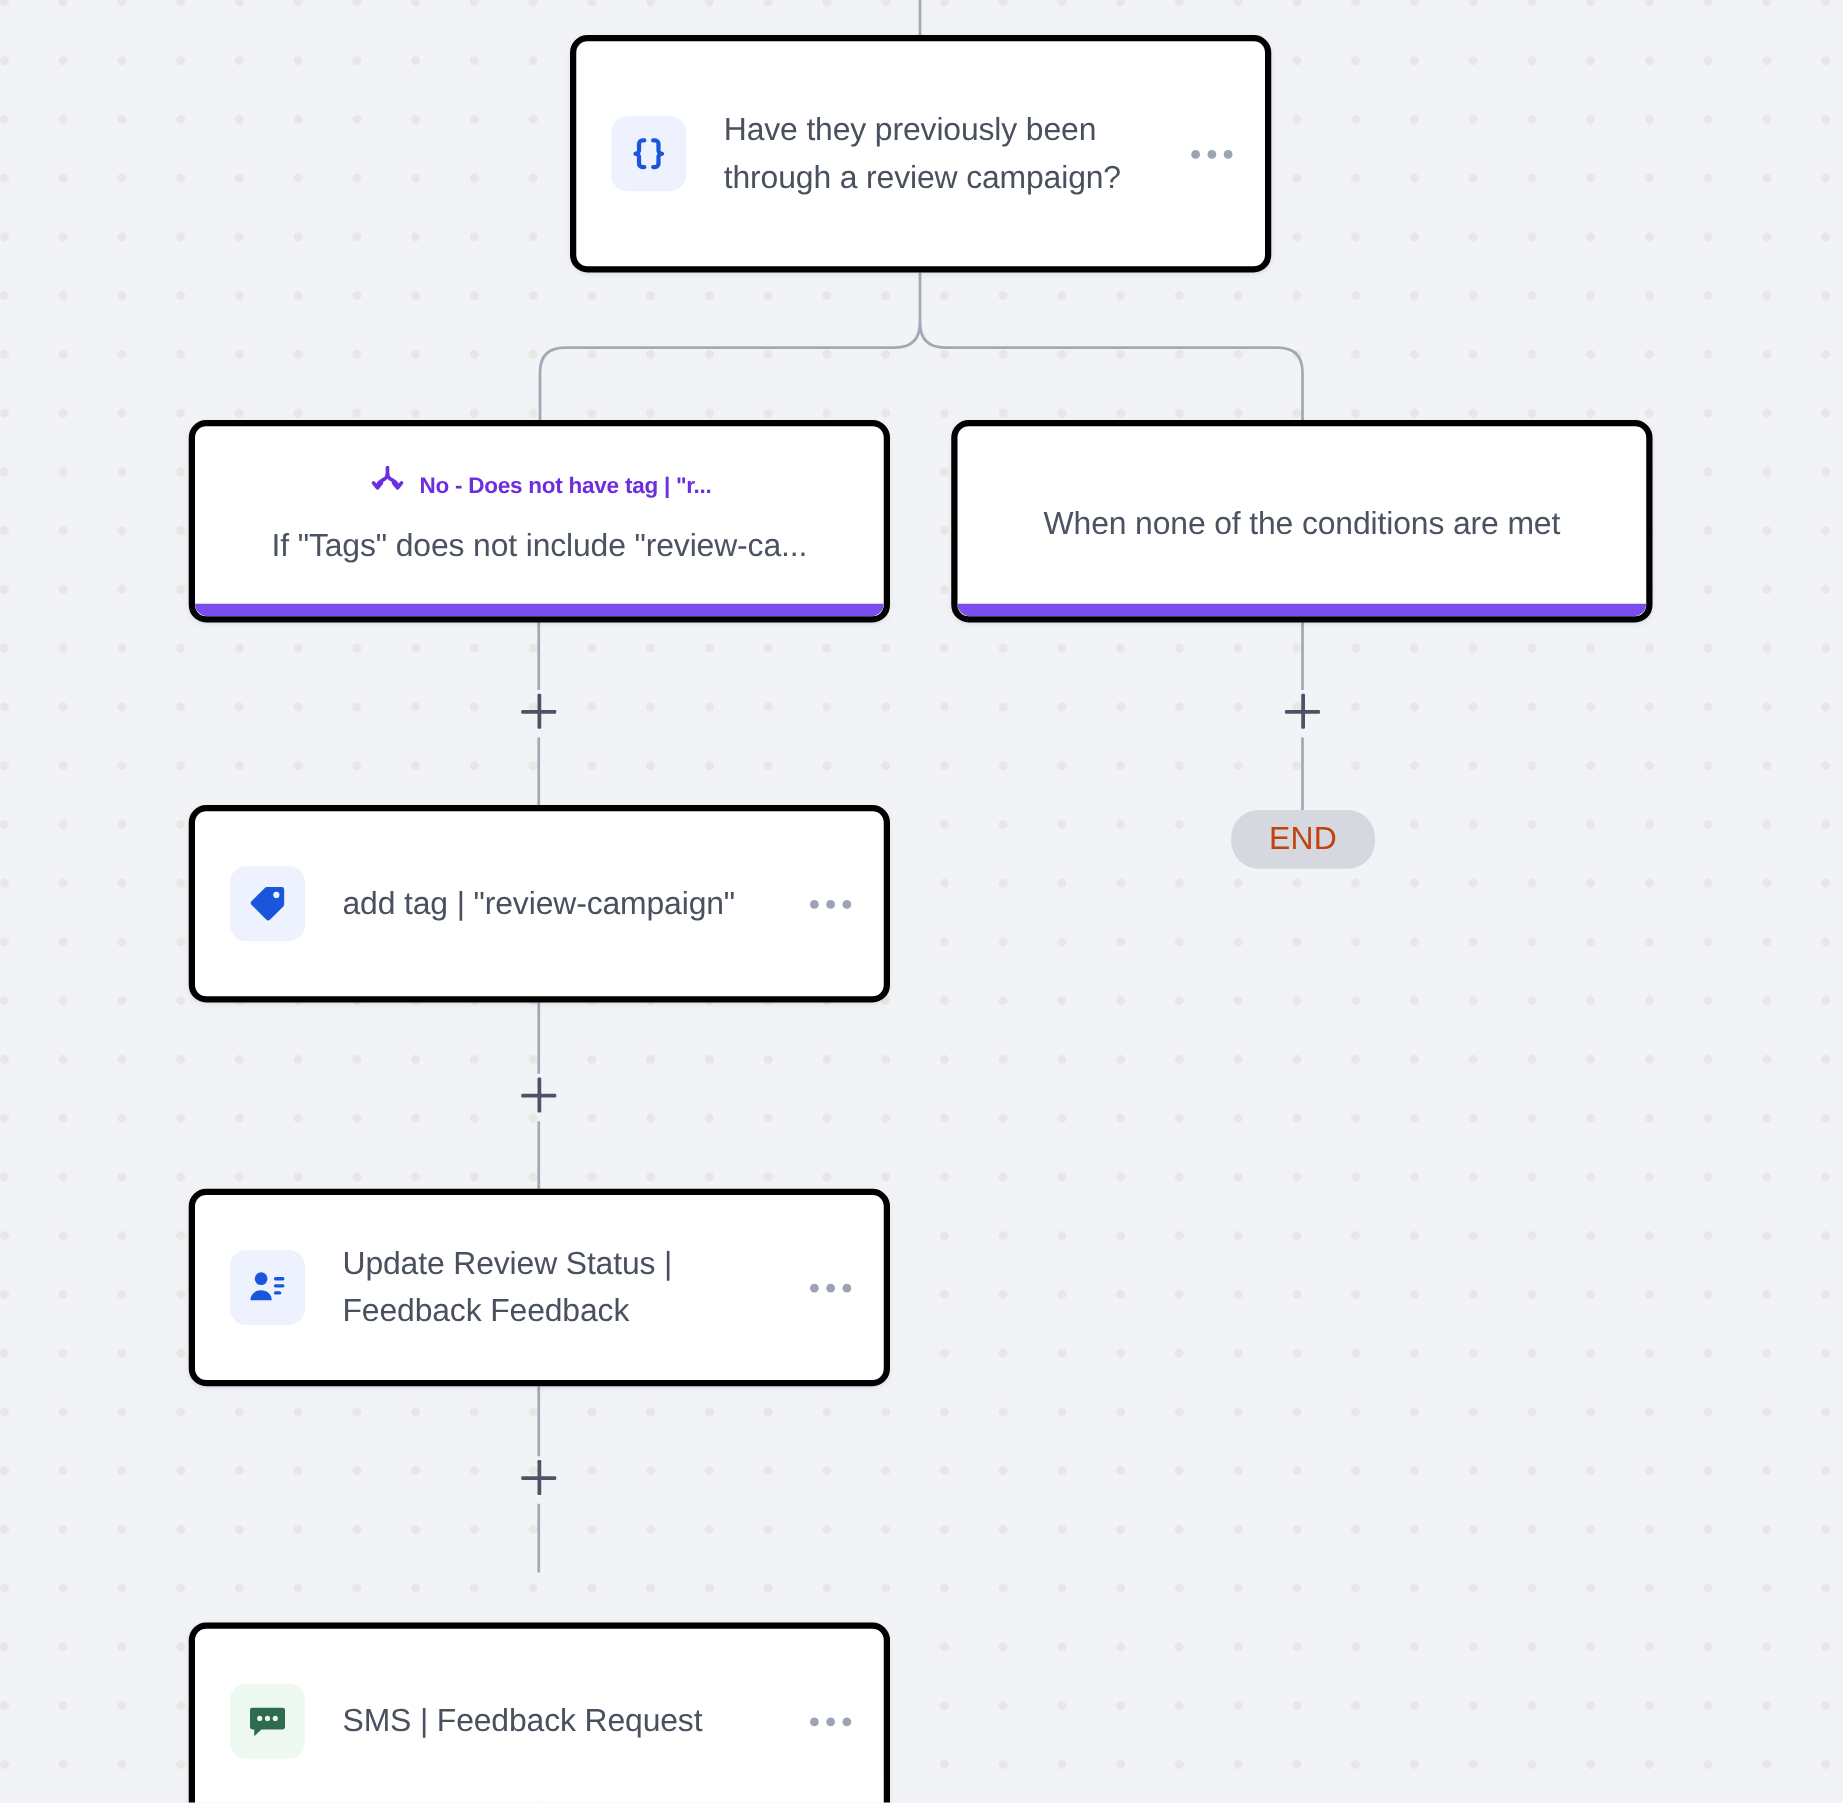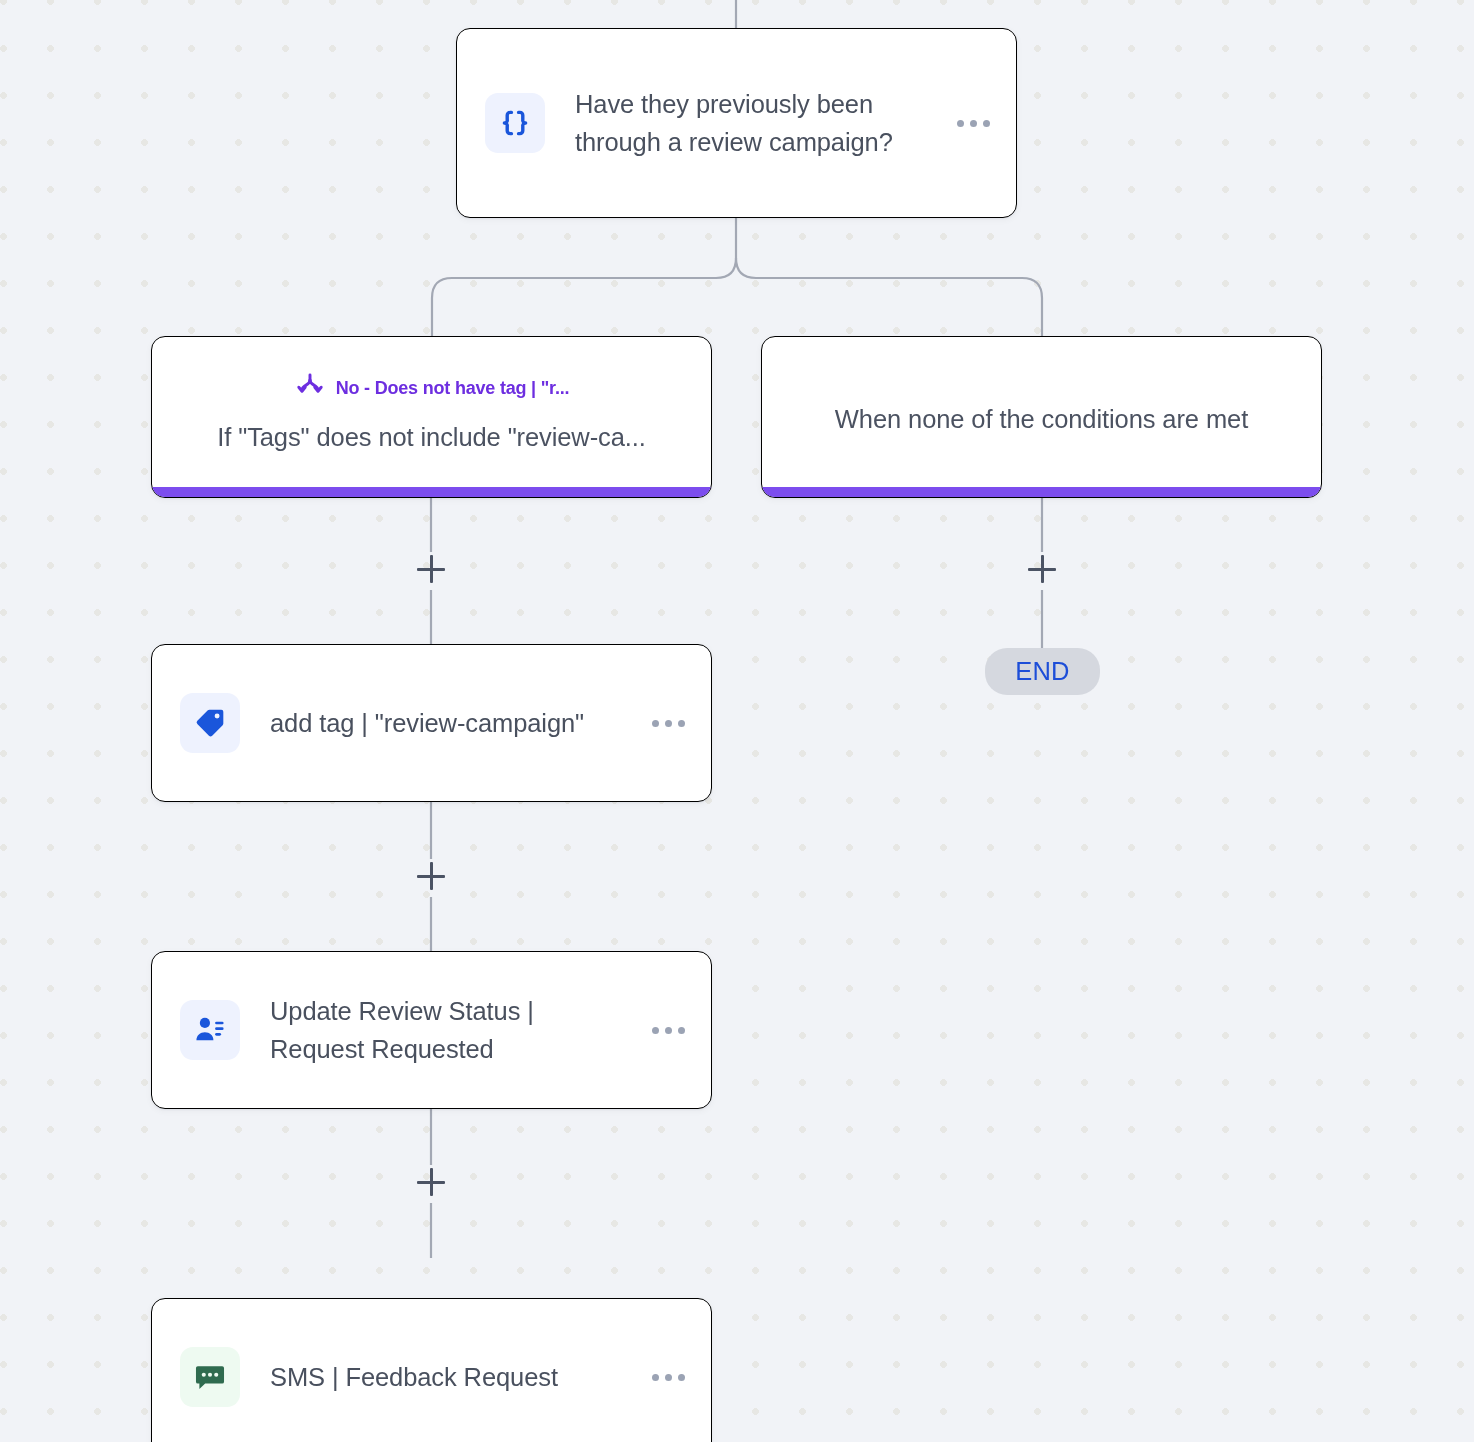--- a/index.html
+++ b/index.html
@@ -34,21 +34,21 @@
     left: 0; top: 0;
     width: 1474px;
     height: 1442px;
     pointer-events: none;
   }
 
   
   .node {
     position: absolute;
     background: #ffffff;
-    border: 1px solid #000000;
+    border: 5px solid #000000;
     border-radius: 14px;
     box-shadow: 0 1px 2px rgba(24,32,54,0.05), 0 2px 7px rgba(24,32,54,0.045);
   }
 
   
   .node.action {
     display: flex;
     align-items: center;
     padding: 0 22px 0 28px;
   }
@@ -152,21 +152,21 @@
     background: #4b5364;
     border-radius: 1px;
   }
   .plus::before { left: 3px; top: 15.5px; width: 28px; height: 3.5px; }
   .plus::after  { top: 3px; left: 15.5px; height: 28px; width: 3.5px; }
 
   
   .end-badge {
     position: absolute;
     background: #d5d8df;
-    color: #1d4ed8;
+    color: #c2410c;
     border-radius: 22px;
     font-size: 25.5px;
     display: flex;
     align-items: center;
     justify-content: center;
     letter-spacing: 0.2px;
   }
 </style>
 </head>
 <body>
@@ -260,21 +260,21 @@
 <div class="node action" style="left:151px; top:951px; width:561px; height:158px;">
   <div class="icon-box blue">
     <svg width="34" height="34" viewBox="0 0 24 24" fill="#1a56db">
       <circle cx="8.4" cy="7" r="3.6"></circle>
       <path d="M2.4 19.2c0-3.4 2.7-5.6 6-5.6s6 2.2 6 5.6z"></path>
       <rect x="15.6" y="6.1" width="6" height="1.9" rx="0.95"></rect>
       <rect x="15.6" y="10.1" width="6" height="1.9" rx="0.95"></rect>
       <rect x="15.6" y="14.1" width="4.2" height="1.9" rx="0.95"></rect>
     </svg>
   </div>
-  <div class="node-label">Update Review Status | Request Requested</div>
+  <div class="node-label">Update Review Status | Feedback Feedback</div>
   <div class="dots-menu">
     <i></i>
       <i></i>
       <i></i>
   </div>
 </div>
 
 <div class="node action" style="left:151px; top:1298px; width:561px; height:158px;">
   <div class="icon-box green">
     <svg width="34" height="34" viewBox="0 0 24 24" fill="#2f6b4f">

